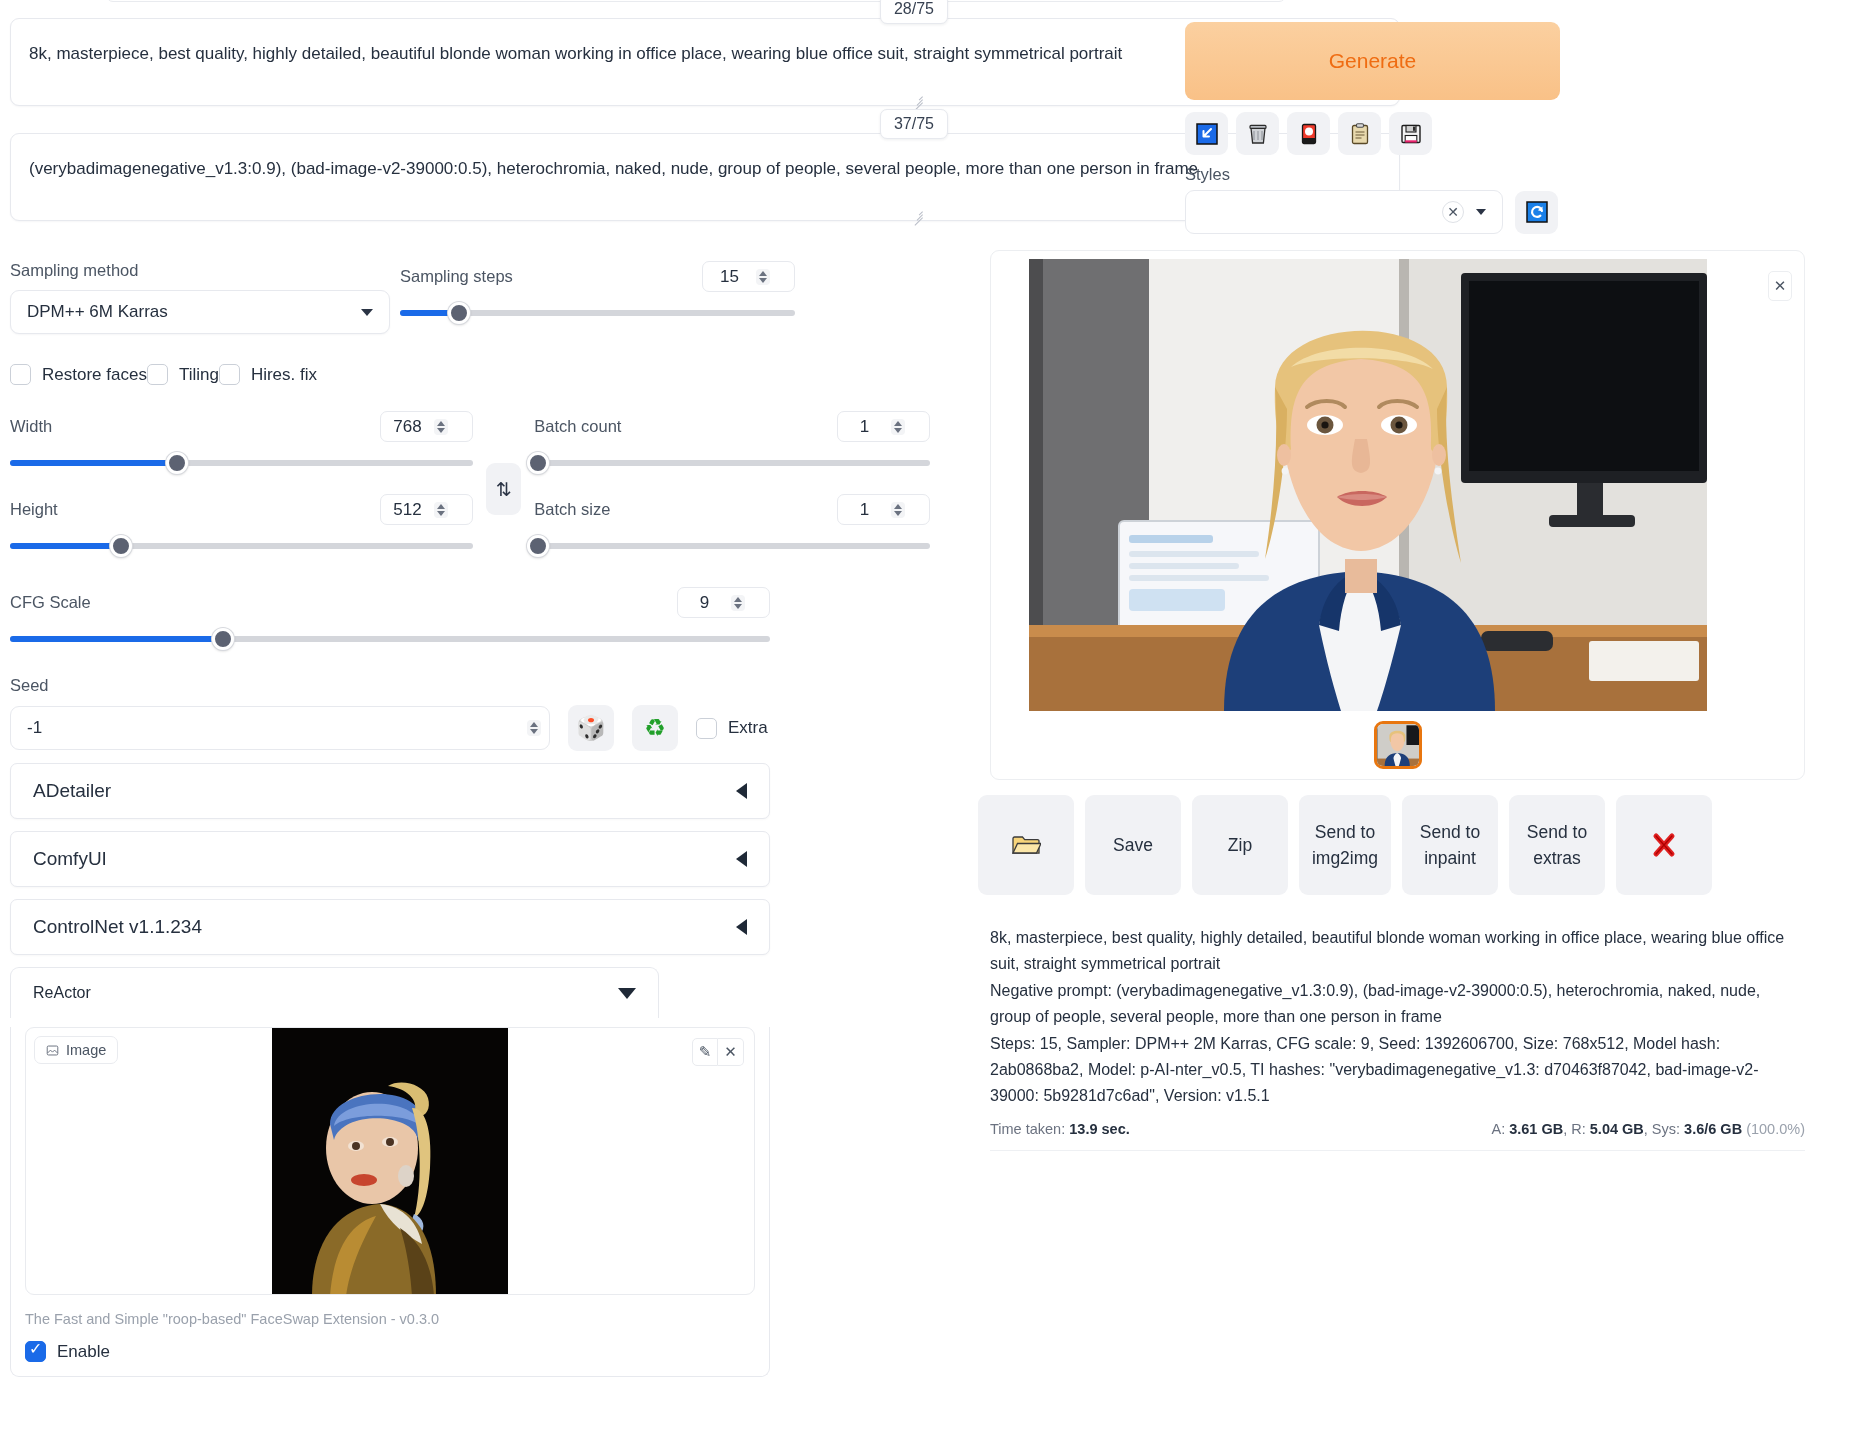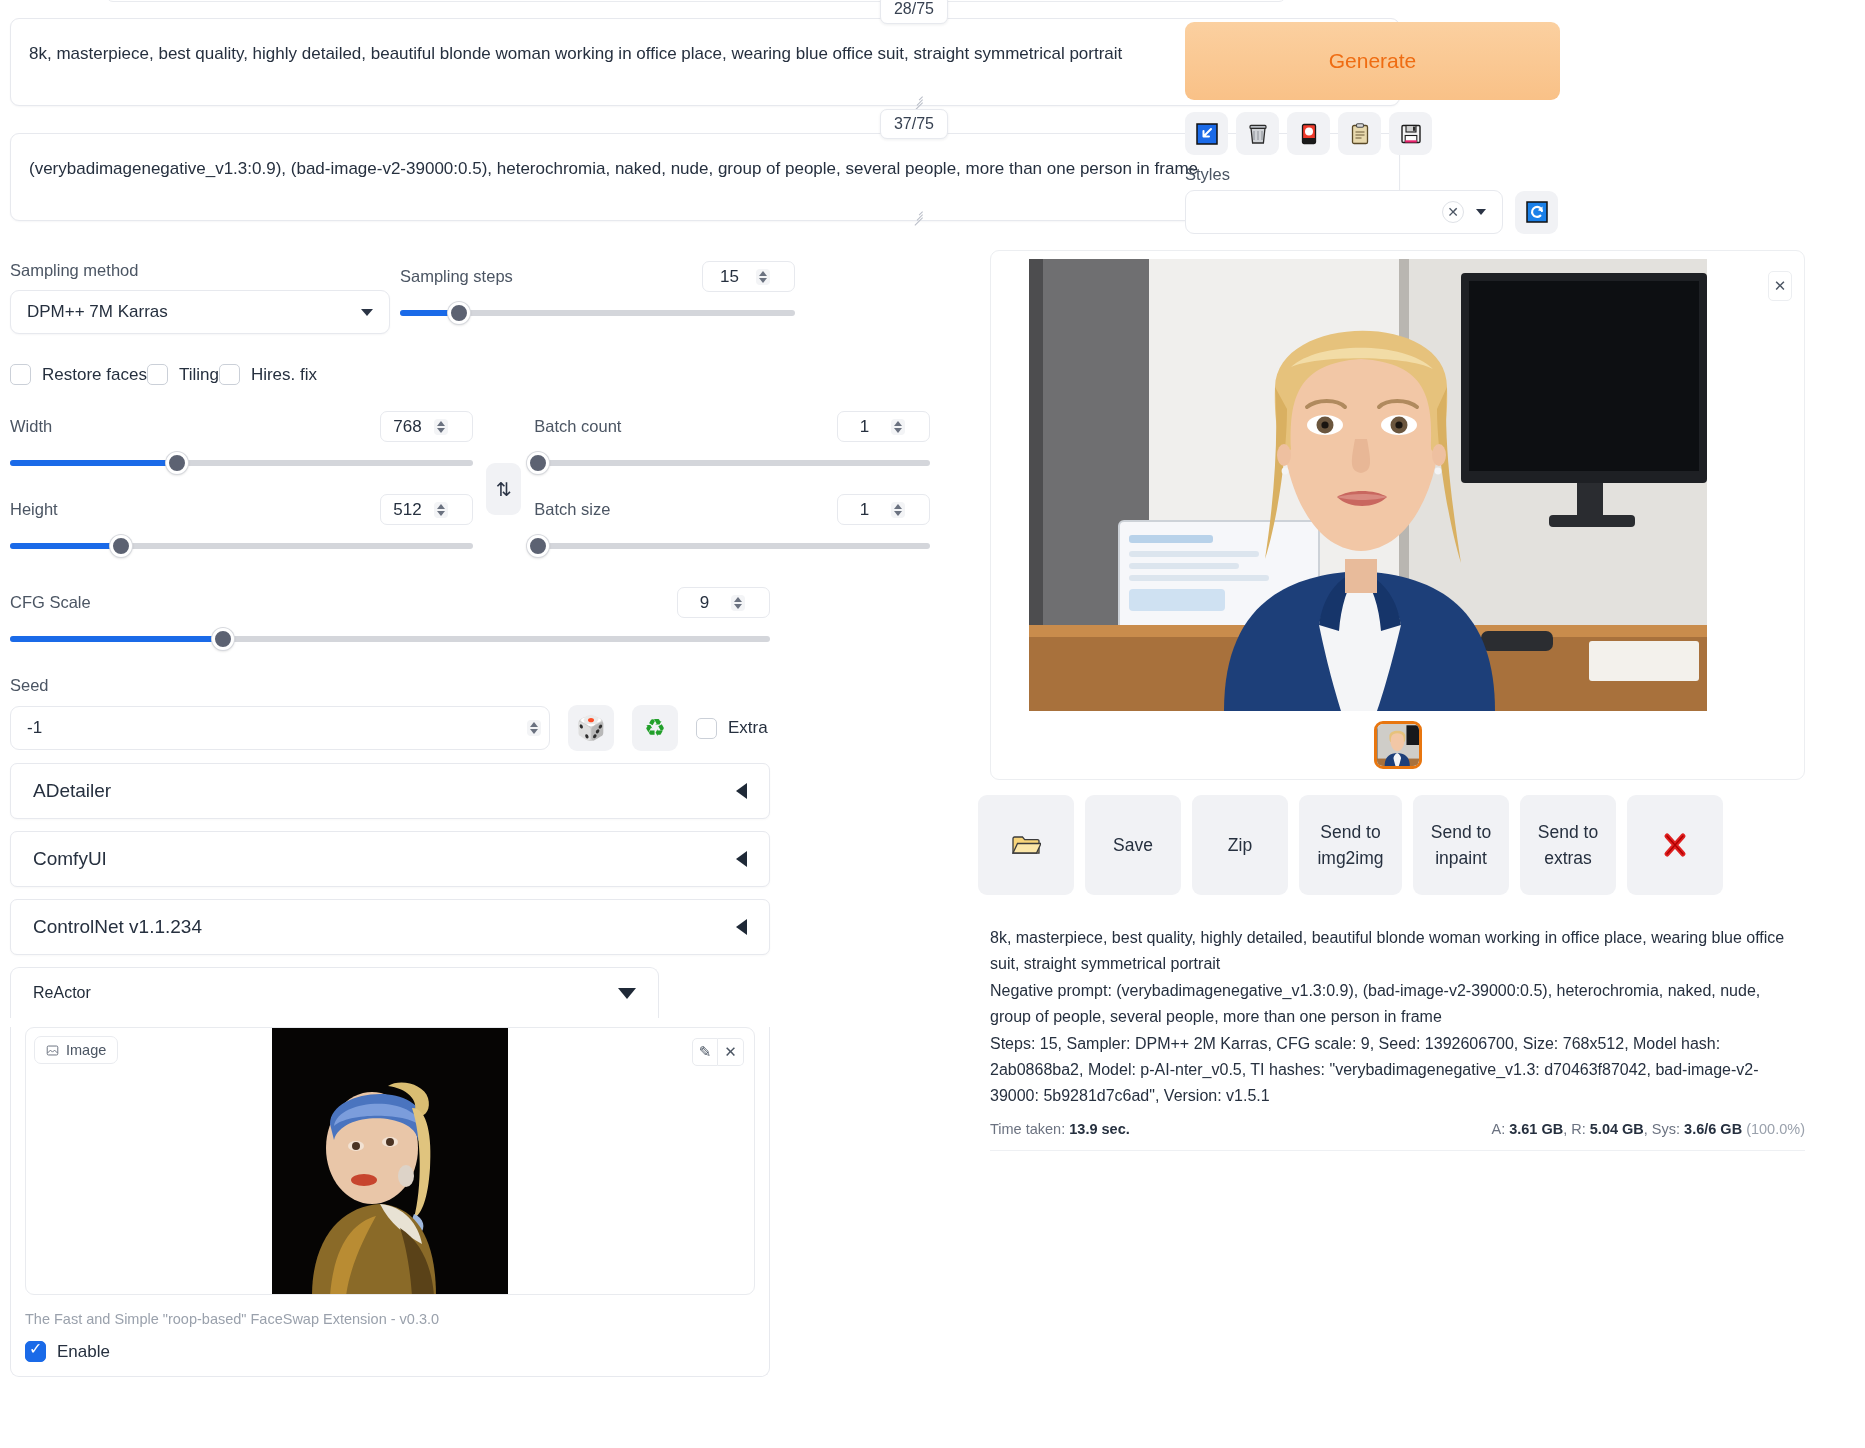--- a/index.html
+++ b/index.html
@@ -184,21 +184,21 @@
   .gal-close { position: absolute; right: 12px; top: 20px; width: 24px; height: 30px;
     border: 1px solid #eceef1; border-radius: 5px; background: #fff;
     display:flex; align-items:center; justify-content:center; color: #4b5563; font-size: 15px; }
   .thumb { position: absolute; left: 50%; transform: translateX(-50%); top: 470px;
     width: 48px; height: 48px; border: 3px solid #e8760f; border-radius: 9px; overflow: hidden; }
 
   .act-row { position: absolute; left: 38px; top: 795px; display: flex; gap: 11px; }
   .act-btn { width: 96px; height: 100px; border-radius: 9px; background: #f1f2f5;
     display:flex; align-items:center; justify-content:center; text-align:center;
     font-size: 17.5px; color: #26303f; line-height: 1.5; padding: 0 6px; }
-  .act-btn.w { width: 103px; }
+  .act-btn.w { width: 92px; }
   .act-btn.n { width: 96px; }
 
   .info { position: absolute; left: 50px; top: 925px; width: 815px; font-size: 16px;
     color: #26303f; line-height: 1.65; }
   .info p { margin-bottom: 0; }
   .meta-row { position: absolute; left: 50px; top: 1115px; width: 815px;
     display: flex; justify-content: space-between; font-size: 14.5px; color: #6b7280;
     border-top: 0px solid transparent; padding-top: 6px; }
   .meta-row b { color: #26303f; }
   .bottom-rule { position:absolute; left:50px; top:1150px; width: 815px; height:1px; background:#eef0f3; }
@@ -229,21 +229,21 @@
           <i></i>
           <i></i>
         </div>
       <div class="token-badge">37/75</div>
     </div>
 
     <div class="row-sampling">
       <div class="sampling-method">
         <div class="lbl">Sampling method</div>
         <div class="select-box">
-          <span>DPM++ 7M Karras</span>
+          <span>DPM++ 6M Karras</span>
           <span class="caret-down"></span>
         </div>
       </div>
       <div class="steps-block">
         <div class="num-head">
           <span class="lbl">Sampling steps</span>
           <div class="numbox">
             <span class="val">15</span>
             <span class="spinner">
                 <span class="up"></span>

